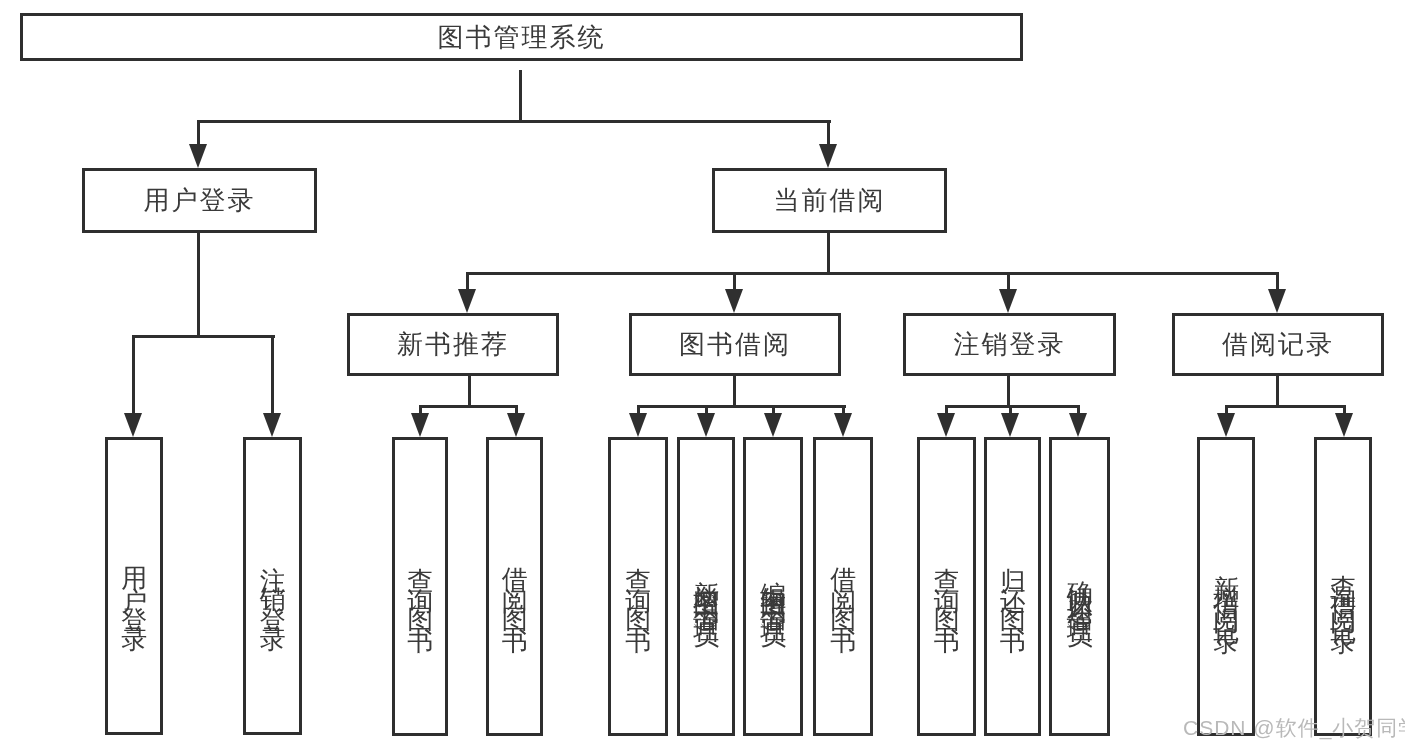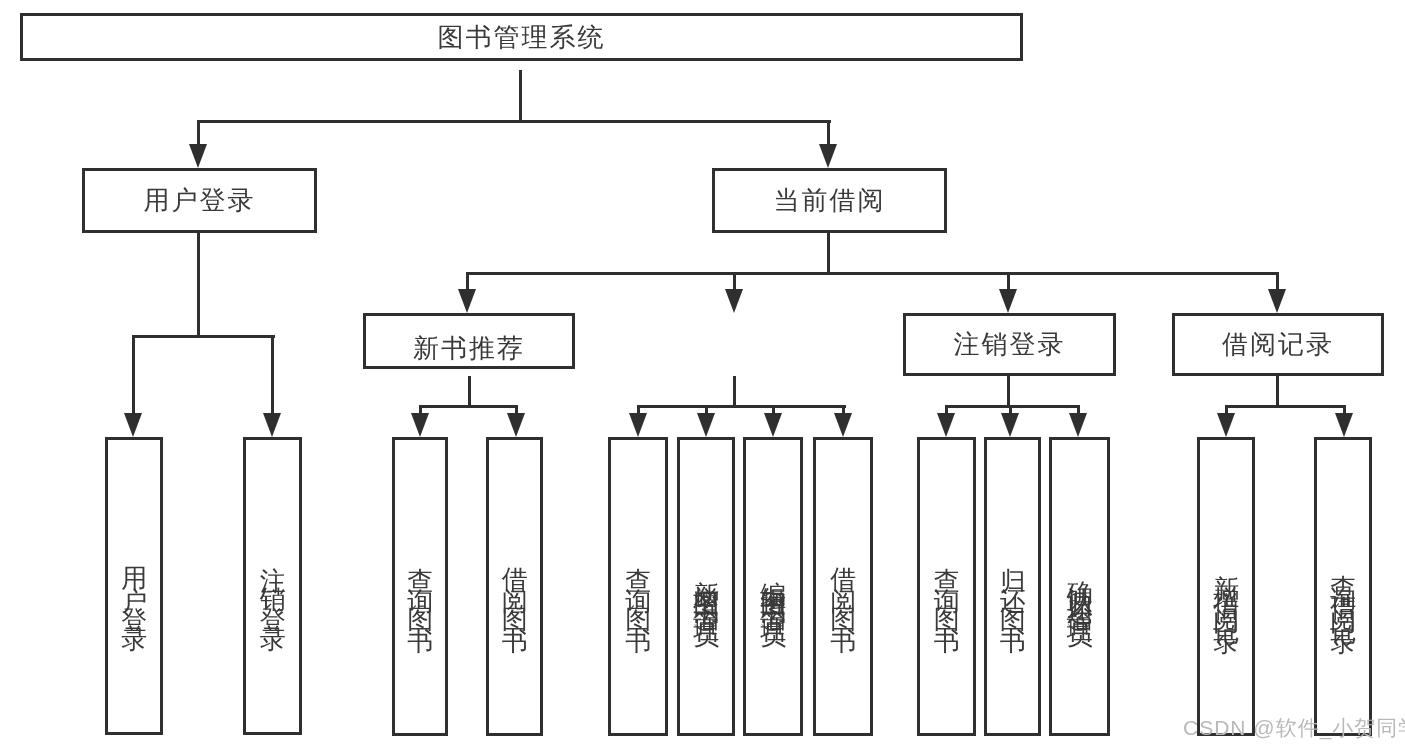--- a/index.html
+++ b/index.html
@@ -69,22 +69,25 @@
   <div class="h" style="left:466px;top:272px;width:813px;"></div>
   <div class="v" style="left:466px;top:274px;height:16px;"></div>
   <div class="a" style="left:458px;top:289px;"></div>
   <div class="v" style="left:733px;top:274px;height:16px;"></div>
   <div class="a" style="left:725px;top:289px;"></div>
   <div class="v" style="left:1007px;top:274px;height:16px;"></div>
   <div class="a" style="left:999px;top:289px;"></div>
   <div class="v" style="left:1276px;top:274px;height:16px;"></div>
   <div class="a" style="left:1268px;top:289px;"></div>
 
-  <div class="box" style="left:363px;top:313px;width:212px;height:56px;align-items:flex-end;">
+  <div class="box" style="left:347px;top:313px;width:212px;height:63px;">
     <span>新书推荐</span>
+  </div>
+  <div class="box" style="left:629px;top:313px;width:212px;height:63px;">
+    <span>图书借阅</span>
   </div>
   <div class="box" style="left:903px;top:313px;width:213px;height:63px;">
     <span>注销登录</span>
   </div>
   <div class="box" style="left:1172px;top:313px;width:212px;height:63px;">
     <span>借阅记录</span>
   </div>
 
   <div class="v" style="left:468px;top:376px;height:31px;"></div>
   <div class="h" style="left:419px;top:405px;width:99px;"></div>

